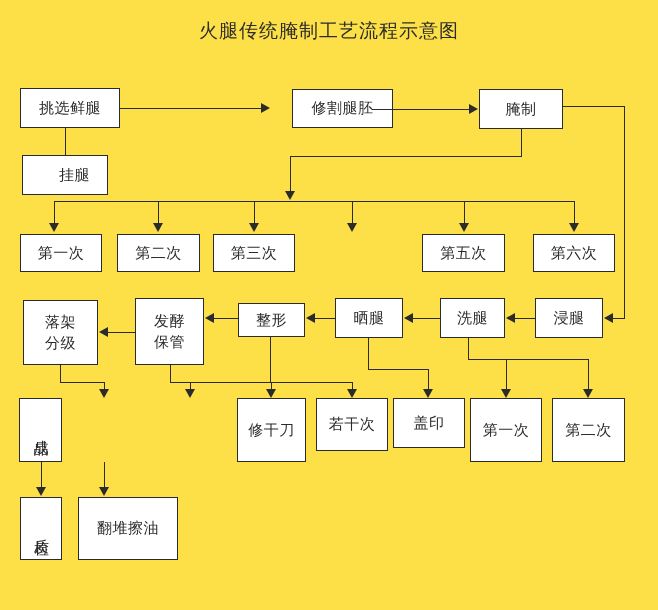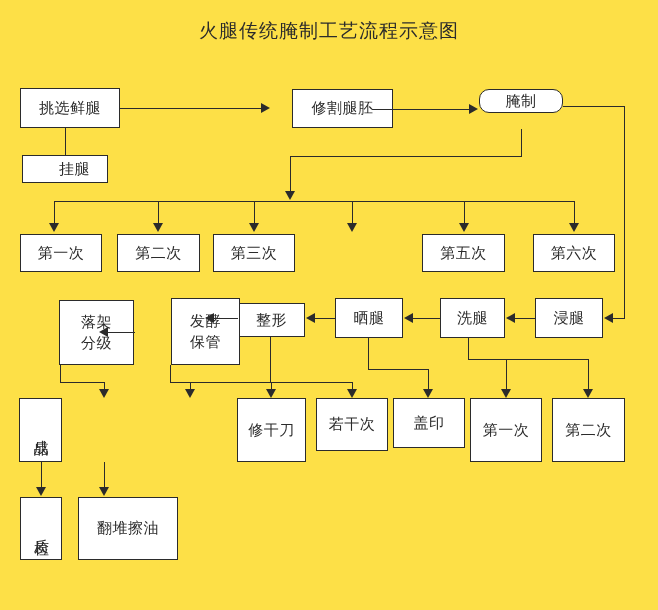--- a/index.html
+++ b/index.html
@@ -40,21 +40,20 @@
     text-align: center;
     font-size: 15px;
     line-height: 1.25;
     color: #2b2b2b;
     letter-spacing: 0.5px;
     font-family: "Liberation Serif", "DejaVu Serif", serif;
   }
   .node.two-line {
     line-height: 1.35;
     white-space: pre-line;
-    margin-left: 36px;
   }
   .node.vertical {
     writing-mode: vertical-rl;
     text-orientation: upright;
     letter-spacing: 2px;
   }
   .hline {
     position: absolute;
     height: 0;
     border-top: 1.6px solid #2b2b2b;
@@ -89,29 +88,29 @@
 <body>
 
 <div id="canvas">
 
   <div class="title">火腿传统腌制工艺流程示意图</div>
 
   <div class="node" style="left:20px; top:88px; width:100px; height:40px;">挑选鲜腿</div>
 
   <div class="node" style="left:271px; top:89px; width:101px; height:39px;margin-left:21px;">修割腿胚</div>
 
-  <div class="node" style="left:479px; top:89px; width:84px; height:24px;border-radius:10px;">腌制</div>
+  <div class="node" style="left:479px; top:89px; width:84px; height:40px;">腌制</div>
 
   <div class="hline" style="left:120px; top:108px; width:142px;"></div>
   <div class="arrow arrow-right" style="left:261px; top:103px;"></div>
 
   <div class="hline" style="left:372px; top:109px; width:97px;"></div>
   <div class="arrow arrow-right" style="left:469px; top:104px;"></div>
 
-  <div class="node" style="left:22px; top:155px; width:86px; height:28px;padding-left:19px;">挂腿</div>
+  <div class="node" style="left:22px; top:155px; width:86px; height:40px;padding-left:19px;">挂腿</div>
   <div class="vline" style="left:65px; top:128px; height:27px;"></div>
 
   <div class="vline" style="left:521px; top:129px; height:27px;"></div>
   <div class="hline" style="left:290px; top:156px; width:232px;"></div>
   <div class="vline" style="left:290px; top:156px; height:36px;"></div>
   <div class="arrow arrow-down" style="left:285px; top:191px;"></div>
 
   <div class="hline" style="left:54px; top:201px; width:520px;"></div>
 
   <div class="vline" style="left:54px; top:201px; height:23px;"></div>

